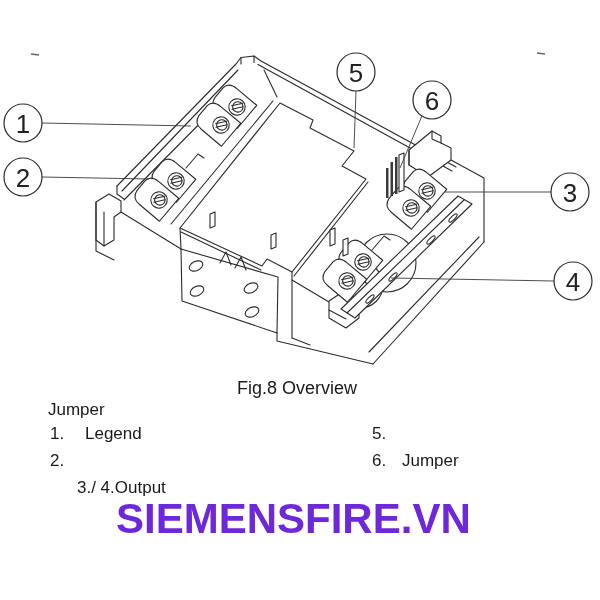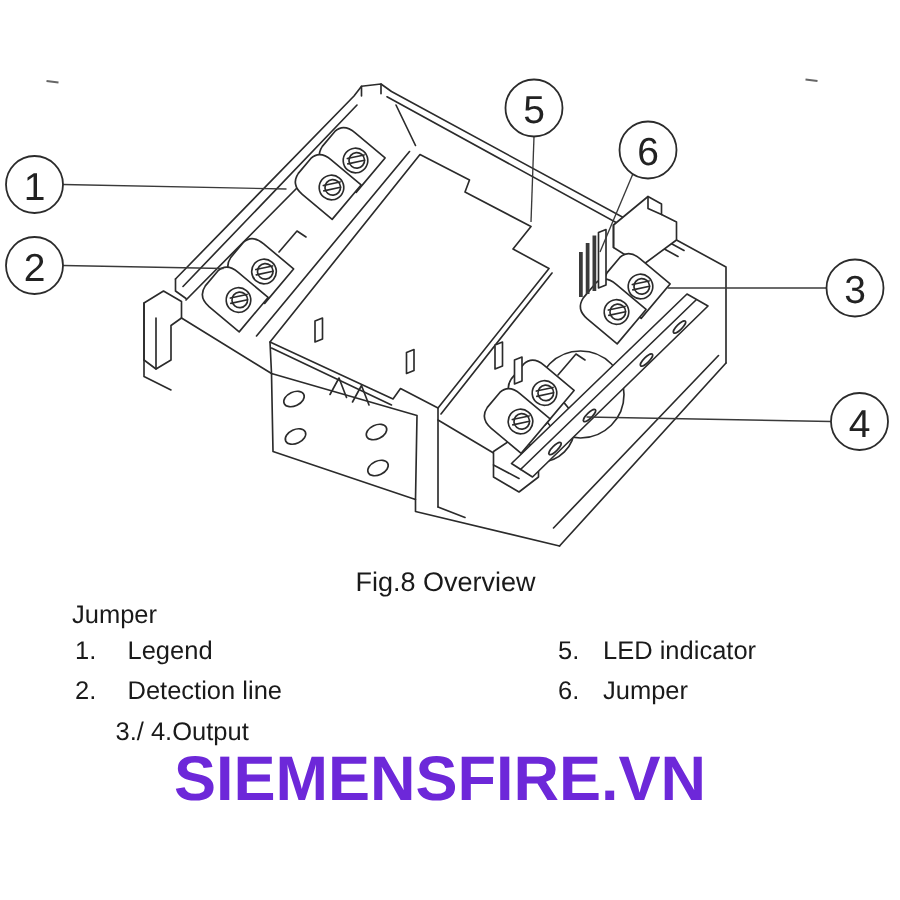--- a/index.html
+++ b/index.html
@@ -181,29 +181,27 @@
   <div id="caption" class="txt">Fig.8 Overview</div>
 
   <div id="legend-title" class="txt">Jumper</div>
 
   <div class="legend-row lr1">
     <span class="num">1.</span>
     <span class="lbl">Legend</span>
   </div>
   <div class="legend-row lr2">
     <span class="num">2.</span>
-    <span class="lbl">Detection line</span>
   </div>
   <div class="legend-row lr3">
     <span class="num">3./ 4.</span>
     <span class="lbl">Output</span>
   </div>
   <div class="legend-row right rr1">
     <span class="num">5.</span>
-    <span class="lbl">LED indicator</span>
   </div>
   <div class="legend-row right rr2">
     <span class="num">6.</span>
     <span class="lbl">Jumper</span>
   </div>
 
   <div id="watermark" class="txt" style="color: #6d28d9;">SIEMENSFIRE.VN</div>
 
 </div>
 

